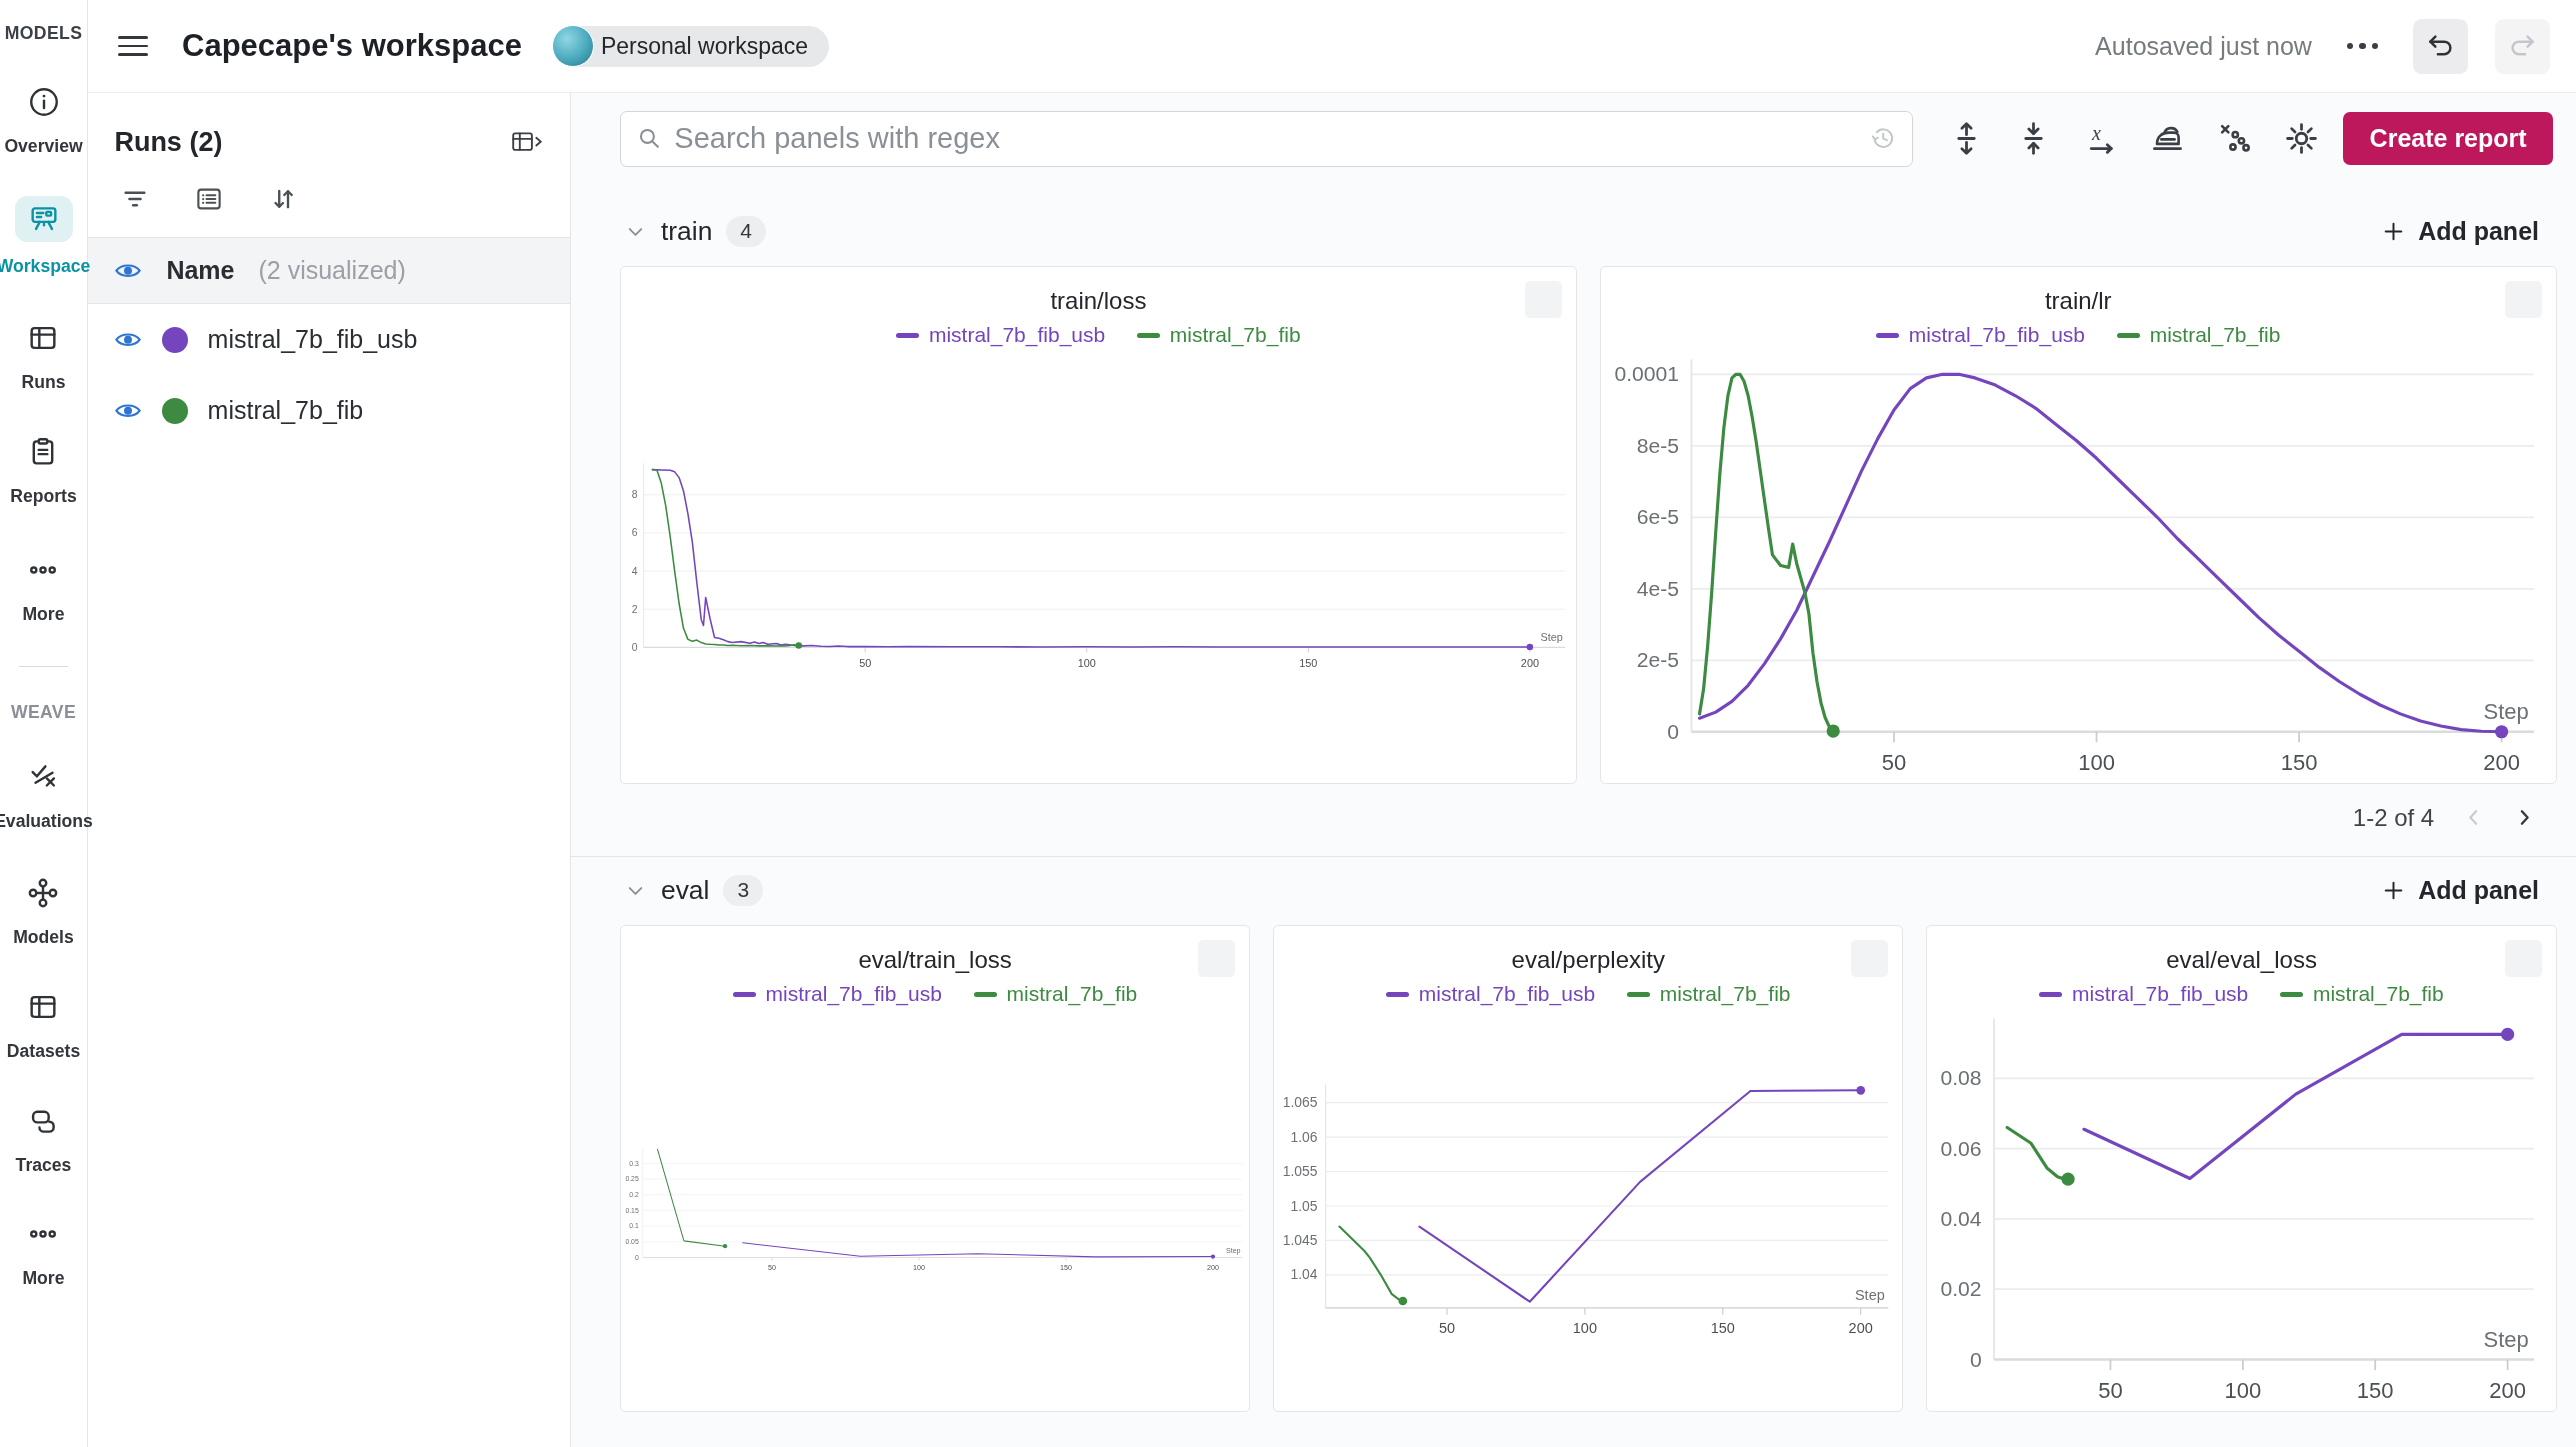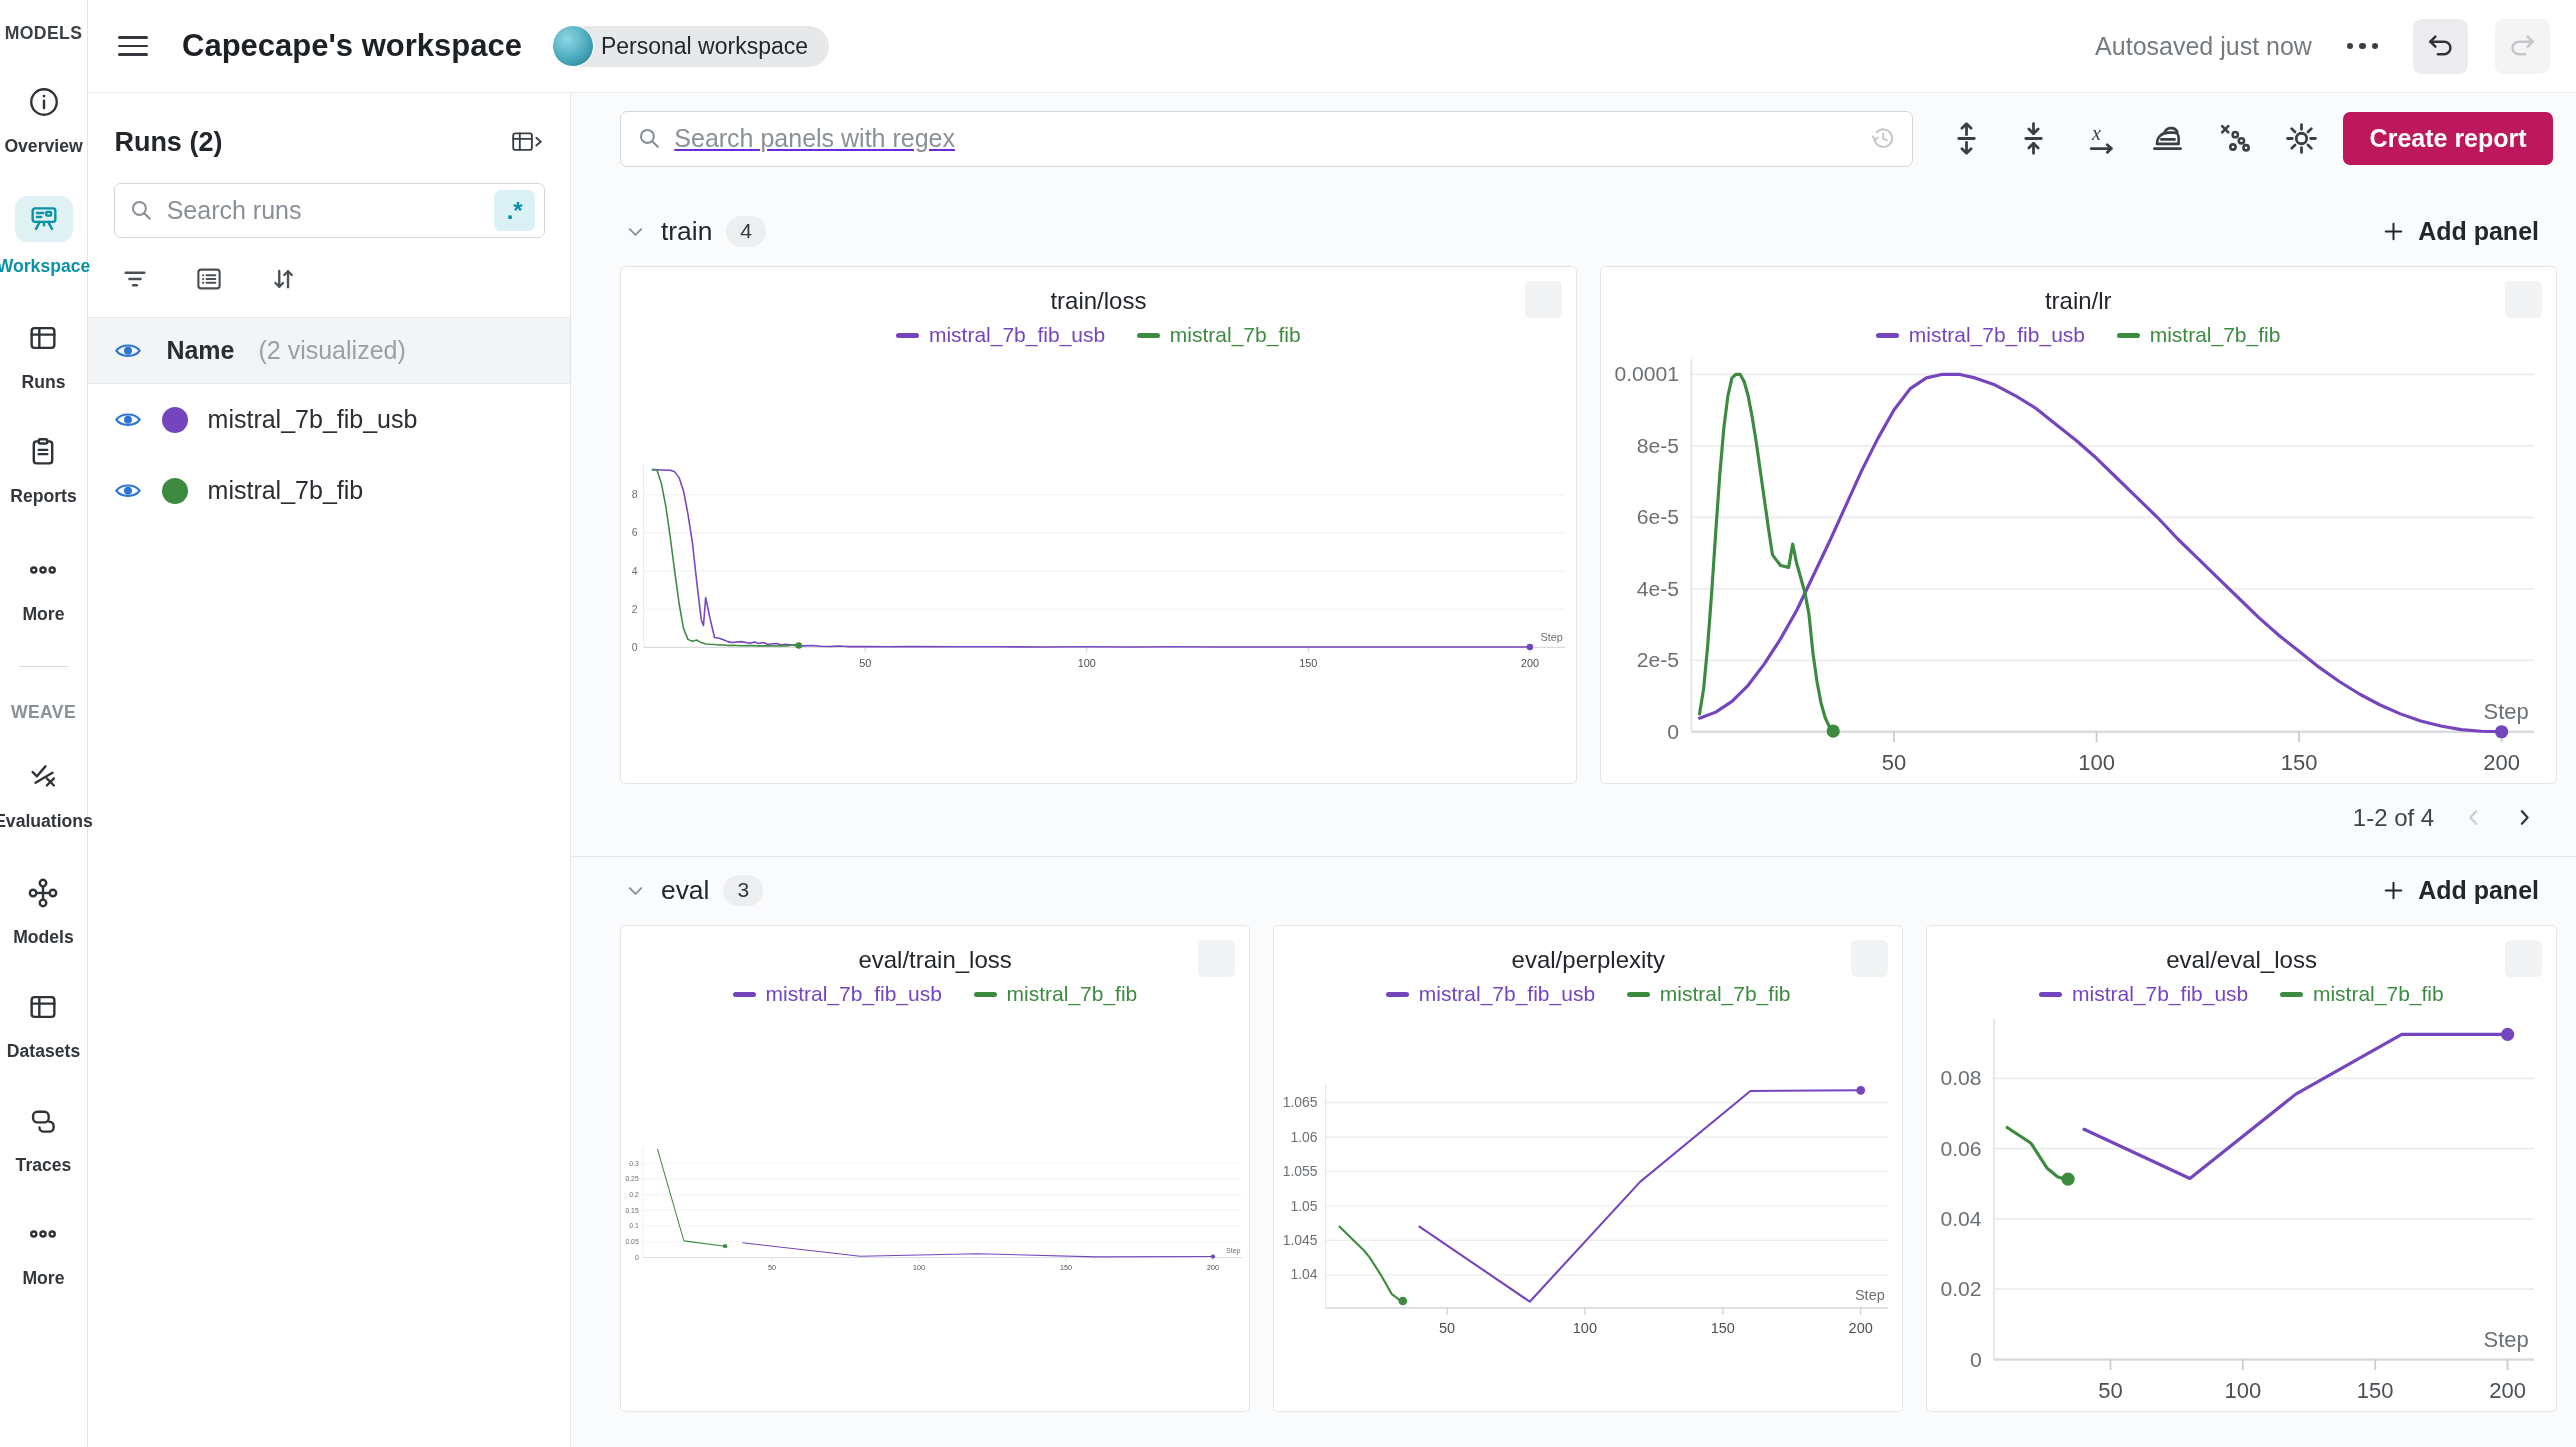--- a/index.html
+++ b/index.html
@@ -60,22 +60,22 @@
   .name-row .sub { font-size:25px; color:#9aa0a6; }
   .run-row { height:71px; display:flex; align-items:center; padding:0 26.4px; gap:19.4px; cursor:pointer; }
   .run-dot { width:26.4px; height:26.4px; border-radius:50%; }
   .run-name { font-size:25px; color:#2a2e33; }
 
   
   .content { position:absolute; left:571px; top:93px; right:0; bottom:0; background:#fafbfc; overflow:hidden; }
   .toolbar { display:flex; align-items:center; gap:23px; padding:17.6px 23px 0 49px; }
   .panel-search { flex:1; max-width:1362px; height:56px; background:#fff; border:0.9px solid #d4d7da;
     border-radius:7px; display:flex; align-items:center; padding:0 16px 0 16px; }
-  .panel-search input { border:none; outline:none; flex:1; font-size:25px; margin-left:12.3px;
-    font-family:"Liberation Sans",sans-serif; color:#6d28d9; min-width:0;text-decoration:underline; }
+  .panel-search input { border:none; outline:none; flex:1; font-size:29px; margin-left:12.3px;
+    font-family:"Liberation Sans",sans-serif; color:#be185d; min-width:0; }
   .panel-search input::placeholder { color:#8a9097; }
   .tb-icons { display:flex; align-items:center; gap:30px; margin-left:12.3px; }
   .tb-icons svg { width:37px; height:37px; cursor:pointer; }
   .create-report { background:#be185d; color:#fff; font-size:25px; font-weight:600; border:none;
     border-radius:7px; height:53px; padding:0 26.4px; cursor:pointer; font-family:"Liberation Sans",sans-serif; }
 
   .section { margin-top:37px; }
   .section.eval-sec { border-top:0.9px solid #e3e5e8; margin-top:19.4px; padding-top:5.3px; }
   .section-header { display:flex; align-items:center; gap:14px; padding:12.3px 37px 12.3px 53px; }
   .section-header .sec-chevron { cursor:pointer; display:flex; }
@@ -248,28 +248,20 @@
     <span class="runs-table-btn">
       <svg width="35" height="26.4" viewBox="0 0 30 24" fill="none" stroke="#3a3f45" stroke-width="1.7" stroke-linecap="round">
           <rect x="2" y="4" width="17" height="15" rx="2"></rect>
           <line x1="2" y1="9" x2="19" y2="9"></line>
           <line x1="8" y1="4" x2="8" y2="19"></line>
           <polyline points="23,8 27,11.5 23,15"></polyline>
         </svg>
     </span>
   </div>
 
-  <div class="runs-search">
-    <svg width="25" height="25" viewBox="0 0 24 24" fill="none" stroke="#8a9097" stroke-width="2" stroke-linecap="round">
-        <circle cx="10" cy="10" r="6.2"></circle>
-        <line x1="14.8" y1="14.8" x2="20" y2="20"></line>
-      </svg>
-    <input type="text" placeholder="Search runs" style="">
-    <span class="regex-badge">.*</span>
-  </div>
 
   <div class="runs-tools">
     <svg viewBox="0 0 24 24" fill="none" stroke="#4b5055" stroke-width="1.9" stroke-linecap="round">
         <line x1="4.5" y1="7" x2="19.5" y2="7"></line>
         <line x1="7.5" y1="12" x2="16.5" y2="12"></line>
         <line x1="10.5" y1="17" x2="13.5" y2="17"></line>
       </svg>
     <svg viewBox="0 0 24 24" fill="none" stroke="#4b5055" stroke-width="1.7" stroke-linecap="round">
         <rect x="3.5" y="4.5" width="17" height="15" rx="2.2"></rect>
         <circle cx="7.3" cy="9" r="0.9" fill="#4b5055" stroke="none"></circle>

